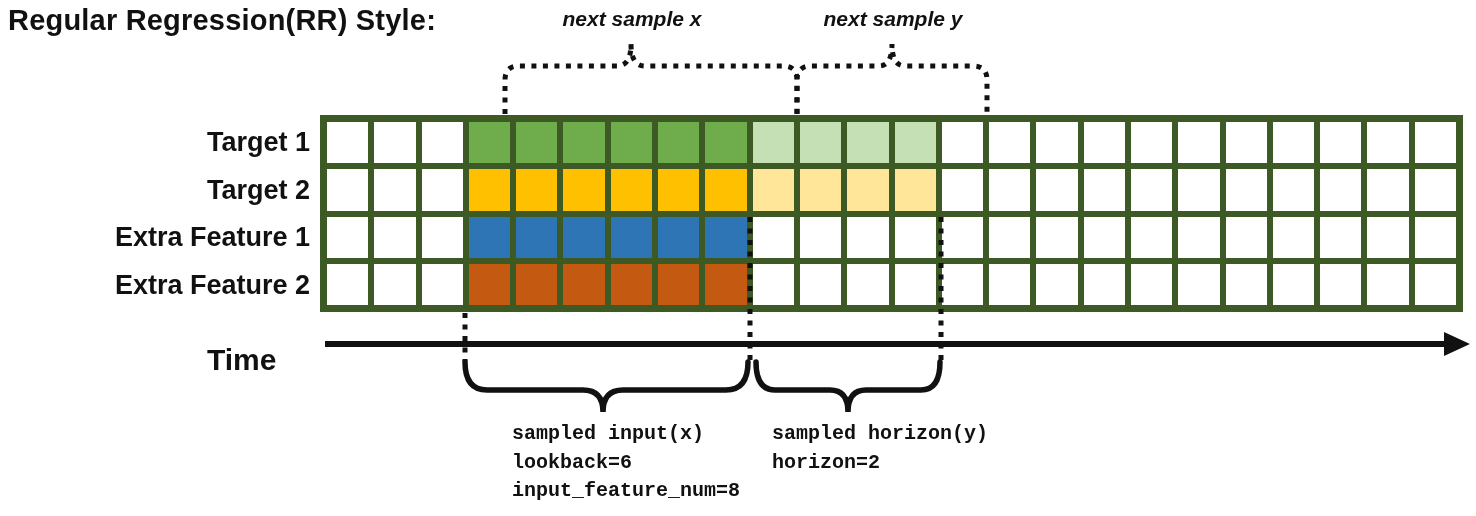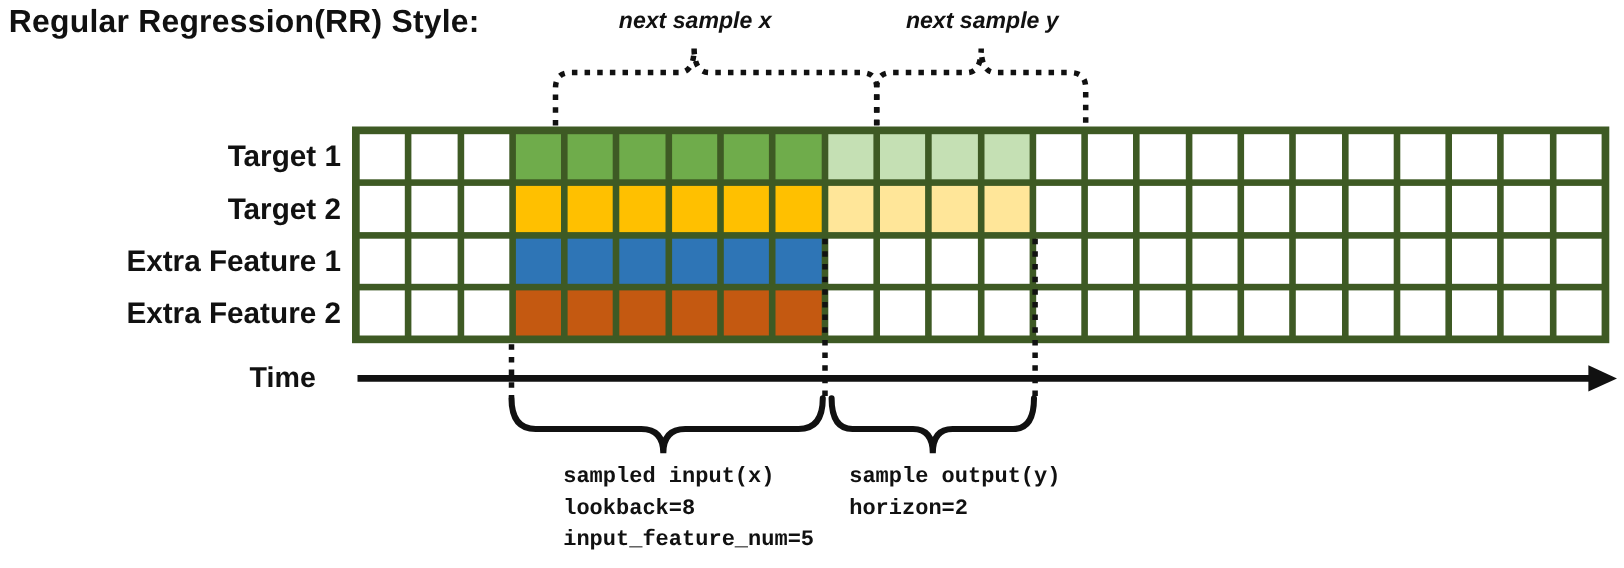--- a/index.html
+++ b/index.html
@@ -21,22 +21,22 @@
     position:absolute; left:320px; top:115px; width:1143px; height:197px;
     display:grid; grid-template-columns:repeat(24,1fr); grid-template-rows:repeat(4,1fr);
     gap:6px; padding:7px; box-sizing:border-box;
   }
   .cell { min-width:0; min-height:0; }
   .row-label {
     position:absolute; right:1166px; width:320px; text-align:right;
     font-size:27px; font-weight:700; line-height:36px; height:36px; white-space:nowrap;
   }
   .time-label {
-    position:absolute; top:328px; left:207px; width:100px; text-align:center;
-    font-size:26px; font-weight:700;
+    position:absolute; top:343px; left:207px; width:100px; text-align:left;
+    font-size:30px; font-weight:700;
   }
   .note {
     position:absolute; top:420px; font-size:20px; font-weight:600;
     line-height:28.5px; white-space:nowrap;
   }
   .note div { min-height:28.5px;font-family:Liberation Mono, monospace; }
   svg.overlay { position:absolute; left:0; top:0; pointer-events:none; }
 </style>
 </head>
 <body>
@@ -167,22 +167,22 @@
     <line x1="325" y1="344" x2="1448" y2="344" stroke="#111111" stroke-width="6"></line>
     <polygon points="1444,332 1470,344 1444,356" fill="#111111"></polygon>
 
     <path d="M 465,362 Q 465,390 487,390 L 583,390 Q 603,390 603,412 Q 603,390 623,390 L 726,390 Q 748,390 748,362" fill="none" stroke="#111111" stroke-width="5.5" stroke-linecap="round"></path>
 
     <path d="M 756,362 Q 756,390 775,390 L 830,390 Q 848,390 848,412 Q 848,390 866,390 L 921,390 Q 940,390 940,362" fill="none" stroke="#111111" stroke-width="5.5" stroke-linecap="round"></path>
   </svg>
 
   <div class="note" style="left:512px;">
     <div>sampled input(x)</div>
-    <div>lookback=8</div>
-    <div>input_feature_num=5</div>
+    <div>lookback=6</div>
+    <div>input_feature_num=8</div>
   </div>
 
   <div class="note" style="left:772px;">
-    <div>sample output(y)</div>
+    <div>sampled horizon(y)</div>
     <div>horizon=2</div>
   </div>
 
 </div>
 
 </body></html>

